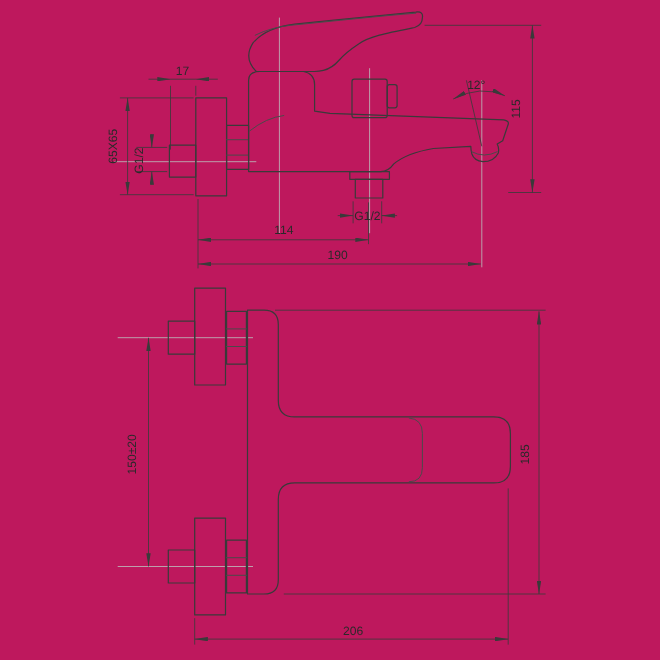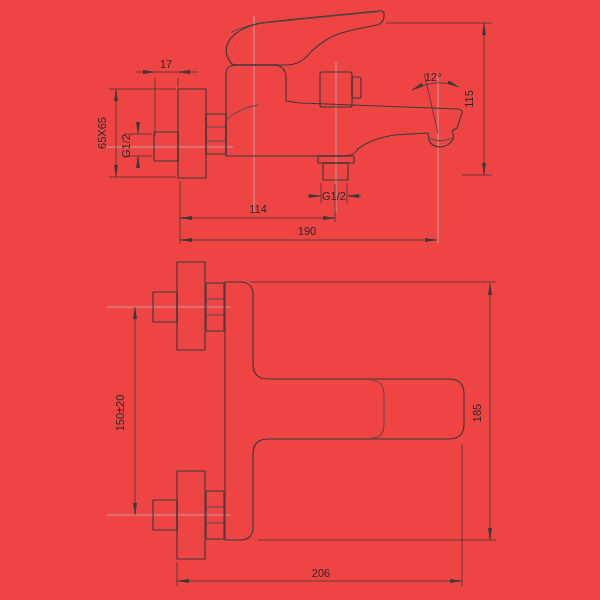--- a/index.html
+++ b/index.html
@@ -1,16 +1,16 @@
 <!DOCTYPE html>
 <html><head>
 <meta charset="utf-8">
 <style>
   html,body{margin:0;padding:0;background:#fff;}
-  .stage{width:600px;height:600px;background:#ef4444;position:relative;overflow:hidden;}
+  .stage{width:600px;height:600px;background:#be185d;position:relative;overflow:hidden;}
   svg{display:block;}
   text{font-family:"Liberation Sans","DejaVu Sans",sans-serif;font-size:11px;fill:#2a2a2a;}
   .outline{stroke:#3a3a3a;stroke-width:1.1;fill:none;stroke-linejoin:round;stroke-linecap:round;}
   .detail{stroke:#4a4a4a;stroke-width:0.9;fill:none;stroke-linecap:round;}
   .dim{stroke:#3a3a3a;stroke-width:0.75;fill:none;}
   .cl{stroke:#bcbcbc;stroke-width:0.75;fill:none;}
 </style>
 </head>
 <body>
 

